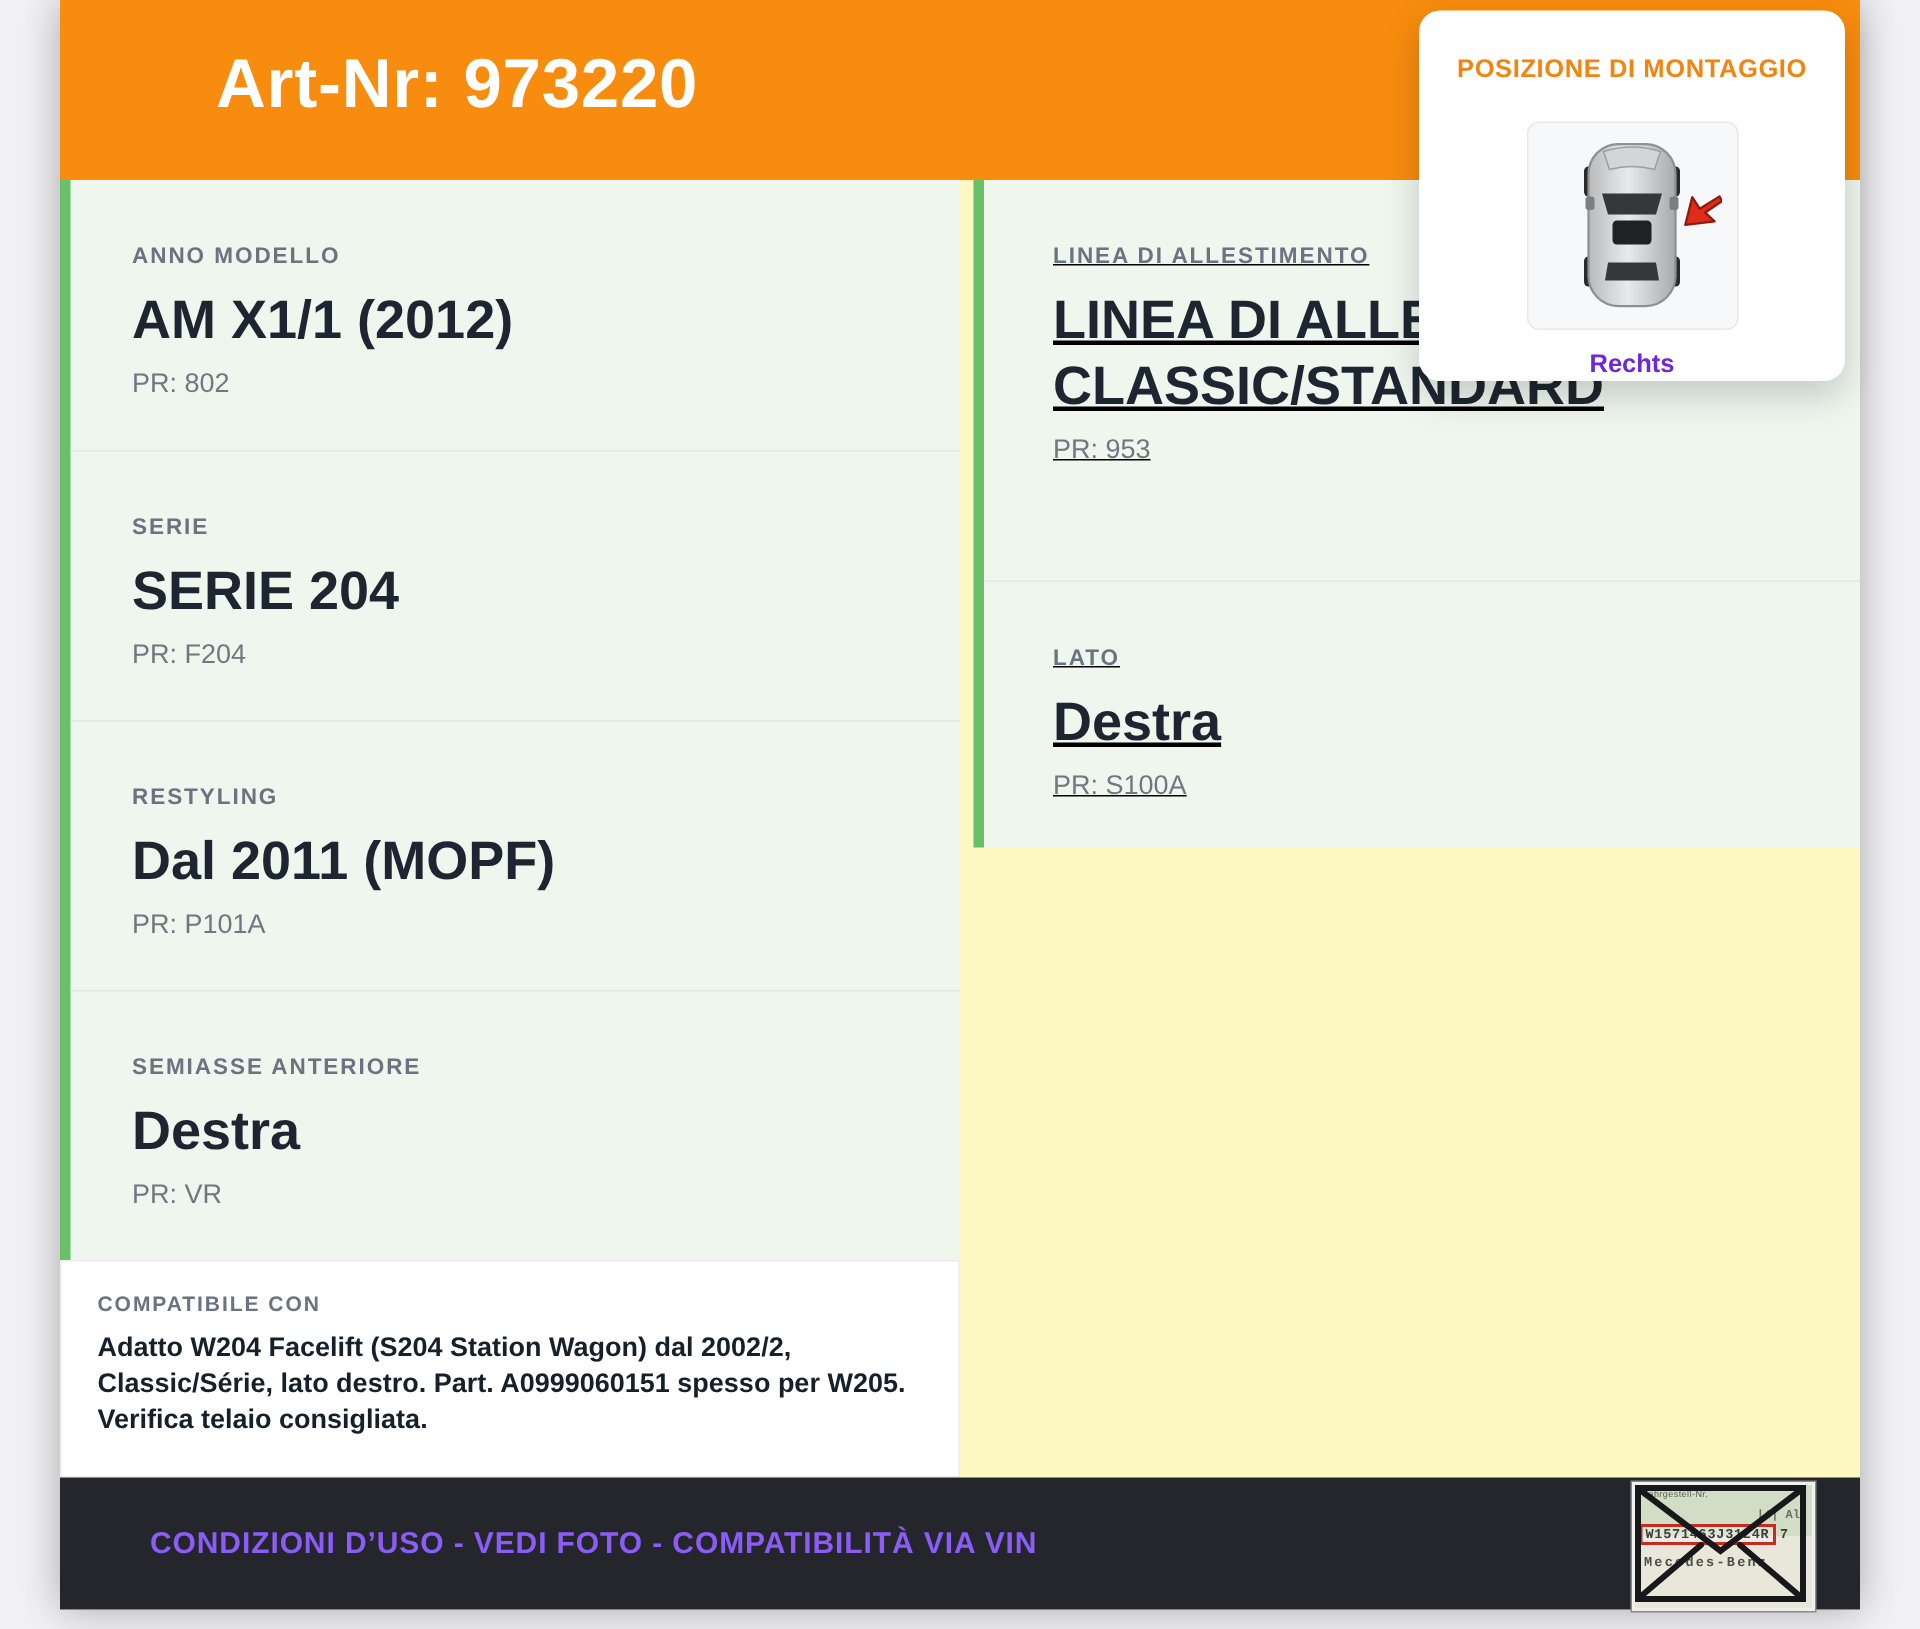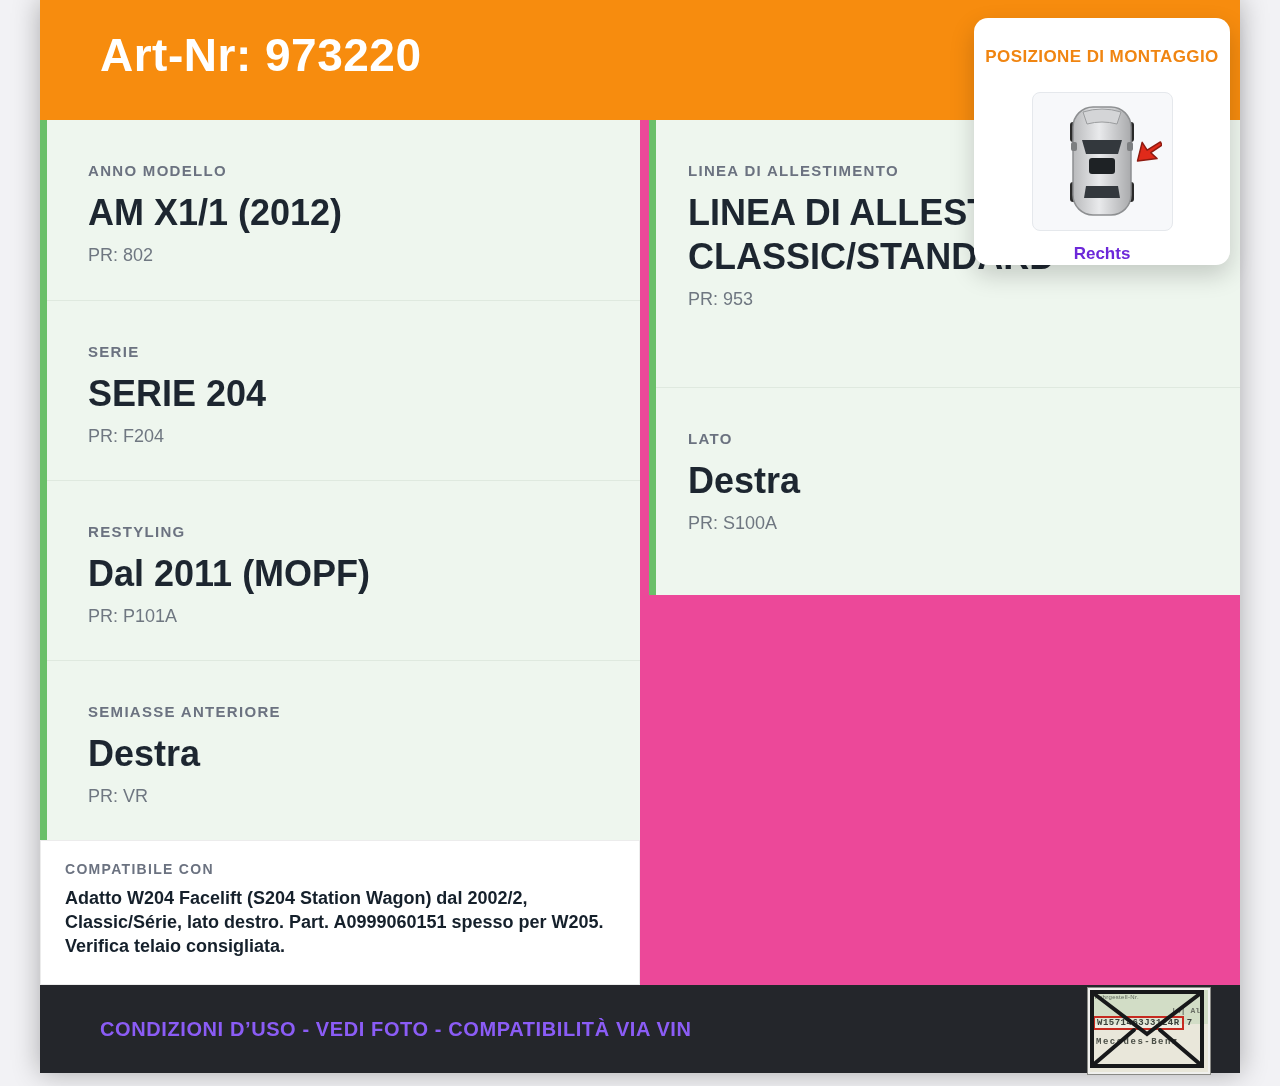--- a/index.html
+++ b/index.html
@@ -12,45 +12,46 @@
   .page{
     width:1200px;margin:0 auto;
     position:relative;
     background:#ffffff;
     box-shadow:0 0 26px rgba(0,0,0,.30);
   }
   
   .hdr{
     height:120px;
     background:#f78c0e;
+    padding-left:44px;
   }
   .hdr h1{
     margin:0;
     padding:30px 0 0 60px;
     font-size:46px;
     font-weight:800;
     letter-spacing:.5px;
     color:#ffffff;
     line-height:1.1;
   }
   
-  .cols{display:flex;gap:9px;background:#ec4899;align-items:flex-start;}
+  .cols{display:flex;gap:9px;background:#fef9c3;align-items:flex-start;}
   .half-left{flex:0 0 600px;width:600px;}
   .half-right{flex:1;}
   .panel{
     border-left:7px solid #6abf69;
     background:#eef6ee;
   }
   .section{box-sizing:border-box;padding:42px 28px 0 41px;}
-  .half-right .section{padding-left:32px;}
+  .half-right .section{padding-left:46px;text-decoration:underline;}
   .section + .section{border-top:1px solid #dfe9df;}
   .s-l{height:180px;}
   .s-r1{height:267px;}
   .s-r2{height:180px;}
-  .s-r3{height:208px;}
+  .s-r3{height:178px;}
   .label{
     margin:0 0 12px 0;
     font-size:15px;font-weight:700;
     color:#6b7280;letter-spacing:1.3px;
     text-transform:uppercase;
   }
   .value{
     margin:0 0 10px 0;
     font-size:36px;font-weight:800;
     color:#1d2630;line-height:1.22;
@@ -108,22 +109,22 @@
   }
   .vin-out{font:700 9px "Liberation Mono","DejaVu Sans Mono",monospace;color:#3a3f3a;}
   .doc-brand{
     position:absolute;top:47px;left:6px;
     font:700 9px "Liberation Mono","DejaVu Sans Mono",monospace;
     color:#4c5048;letter-spacing:1.5px;
   }
   .doc svg{position:absolute;left:0;top:0;}
   
   .pos-card{
-    position:absolute;top:18px;right:10px;
-    width:256px;height:247px;
+    position:absolute;top:7px;right:10px;
+    width:284px;height:247px;
     box-sizing:border-box;
     background:#ffffff;
     border-radius:14px;
     box-shadow:0 10px 24px rgba(0,0,0,.18);
     z-index:5;
     text-align:center;
     padding-top:29px;
   }
   .pos-title{
     margin:0;

